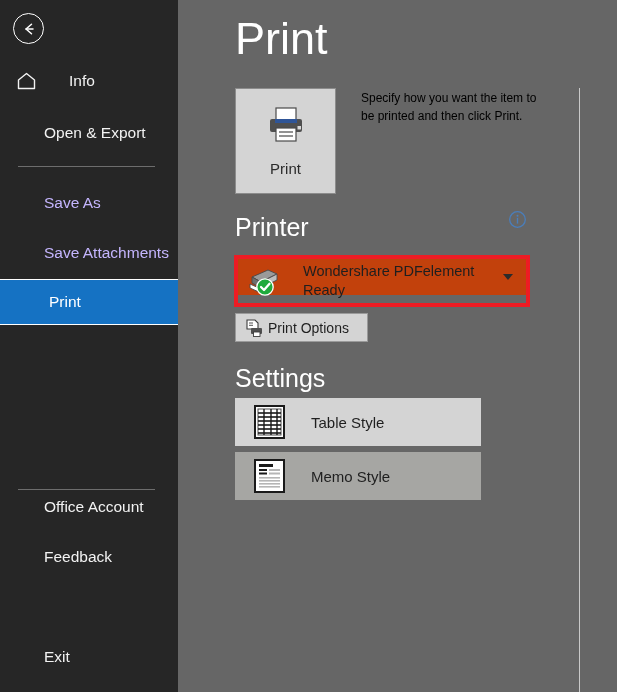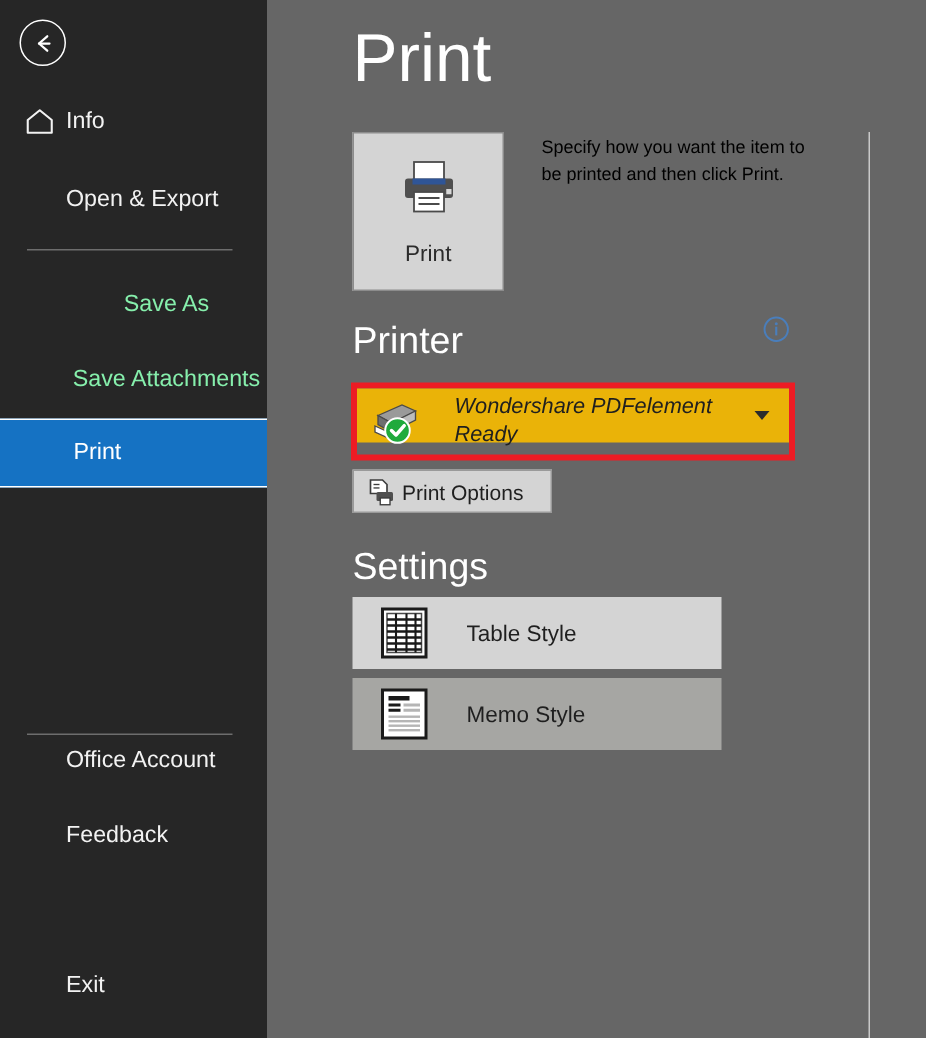--- a/index.html
+++ b/index.html
@@ -29,27 +29,27 @@
   .nav-item {
     position: absolute; left: 0;
     width: 178px; height: 46px;
     display: flex; align-items: center;
     color: #f2f2f2;
     font-size: 15.5px;
     cursor: pointer;
     white-space: nowrap;
   }
   .nav-item .nav-label { padding-left: 44px; }
-  .nav-item.has-icon .nav-label { padding-left: 44px; }
+  .nav-item.has-icon .nav-label { padding-left: 69px; }
   .home-icon {
     position: absolute; left: 16px; top: 50%;
     transform: translateY(-50%);
     width: 21px; height: 21px;
   }
-  .nav-item.disabled { color: #86efac; justify-content: center; }
+  .nav-item.disabled { color: #c4b5fd; }
   .nav-item.active {
     background: #1572c3;
     color: #ffffff;
     border-top: 1.5px solid #ffffff;
     border-bottom: 1.5px solid #ffffff;
   }
   .nav-item.active .nav-label { padding-left: 49px; }
 
   .divider {
     position: absolute; left: 18px;
@@ -113,23 +113,22 @@
 
   
   .red-box {
     position: absolute; left: 56px; top: 255px;
     width: 296px; height: 52px;
     border: 4px solid #ed1c24;
   }
   .printer-select {
     position: absolute; left: 60px; top: 259px;
     width: 288px; height: 36px;
-    background: #eab308;
-    cursor: pointer;
-    font-style: italic;
+    background: #c2410c;
+    cursor: pointer;
   }
   .printer-icon {
     position: absolute; left: 8px; top: 6px;
     width: 34px; height: 32px;
   }
   .printer-name {
     position: absolute; left: 65px; top: 4px;
     font-size: 14.5px; color: #1f1f1f;
   }
   .printer-status {

